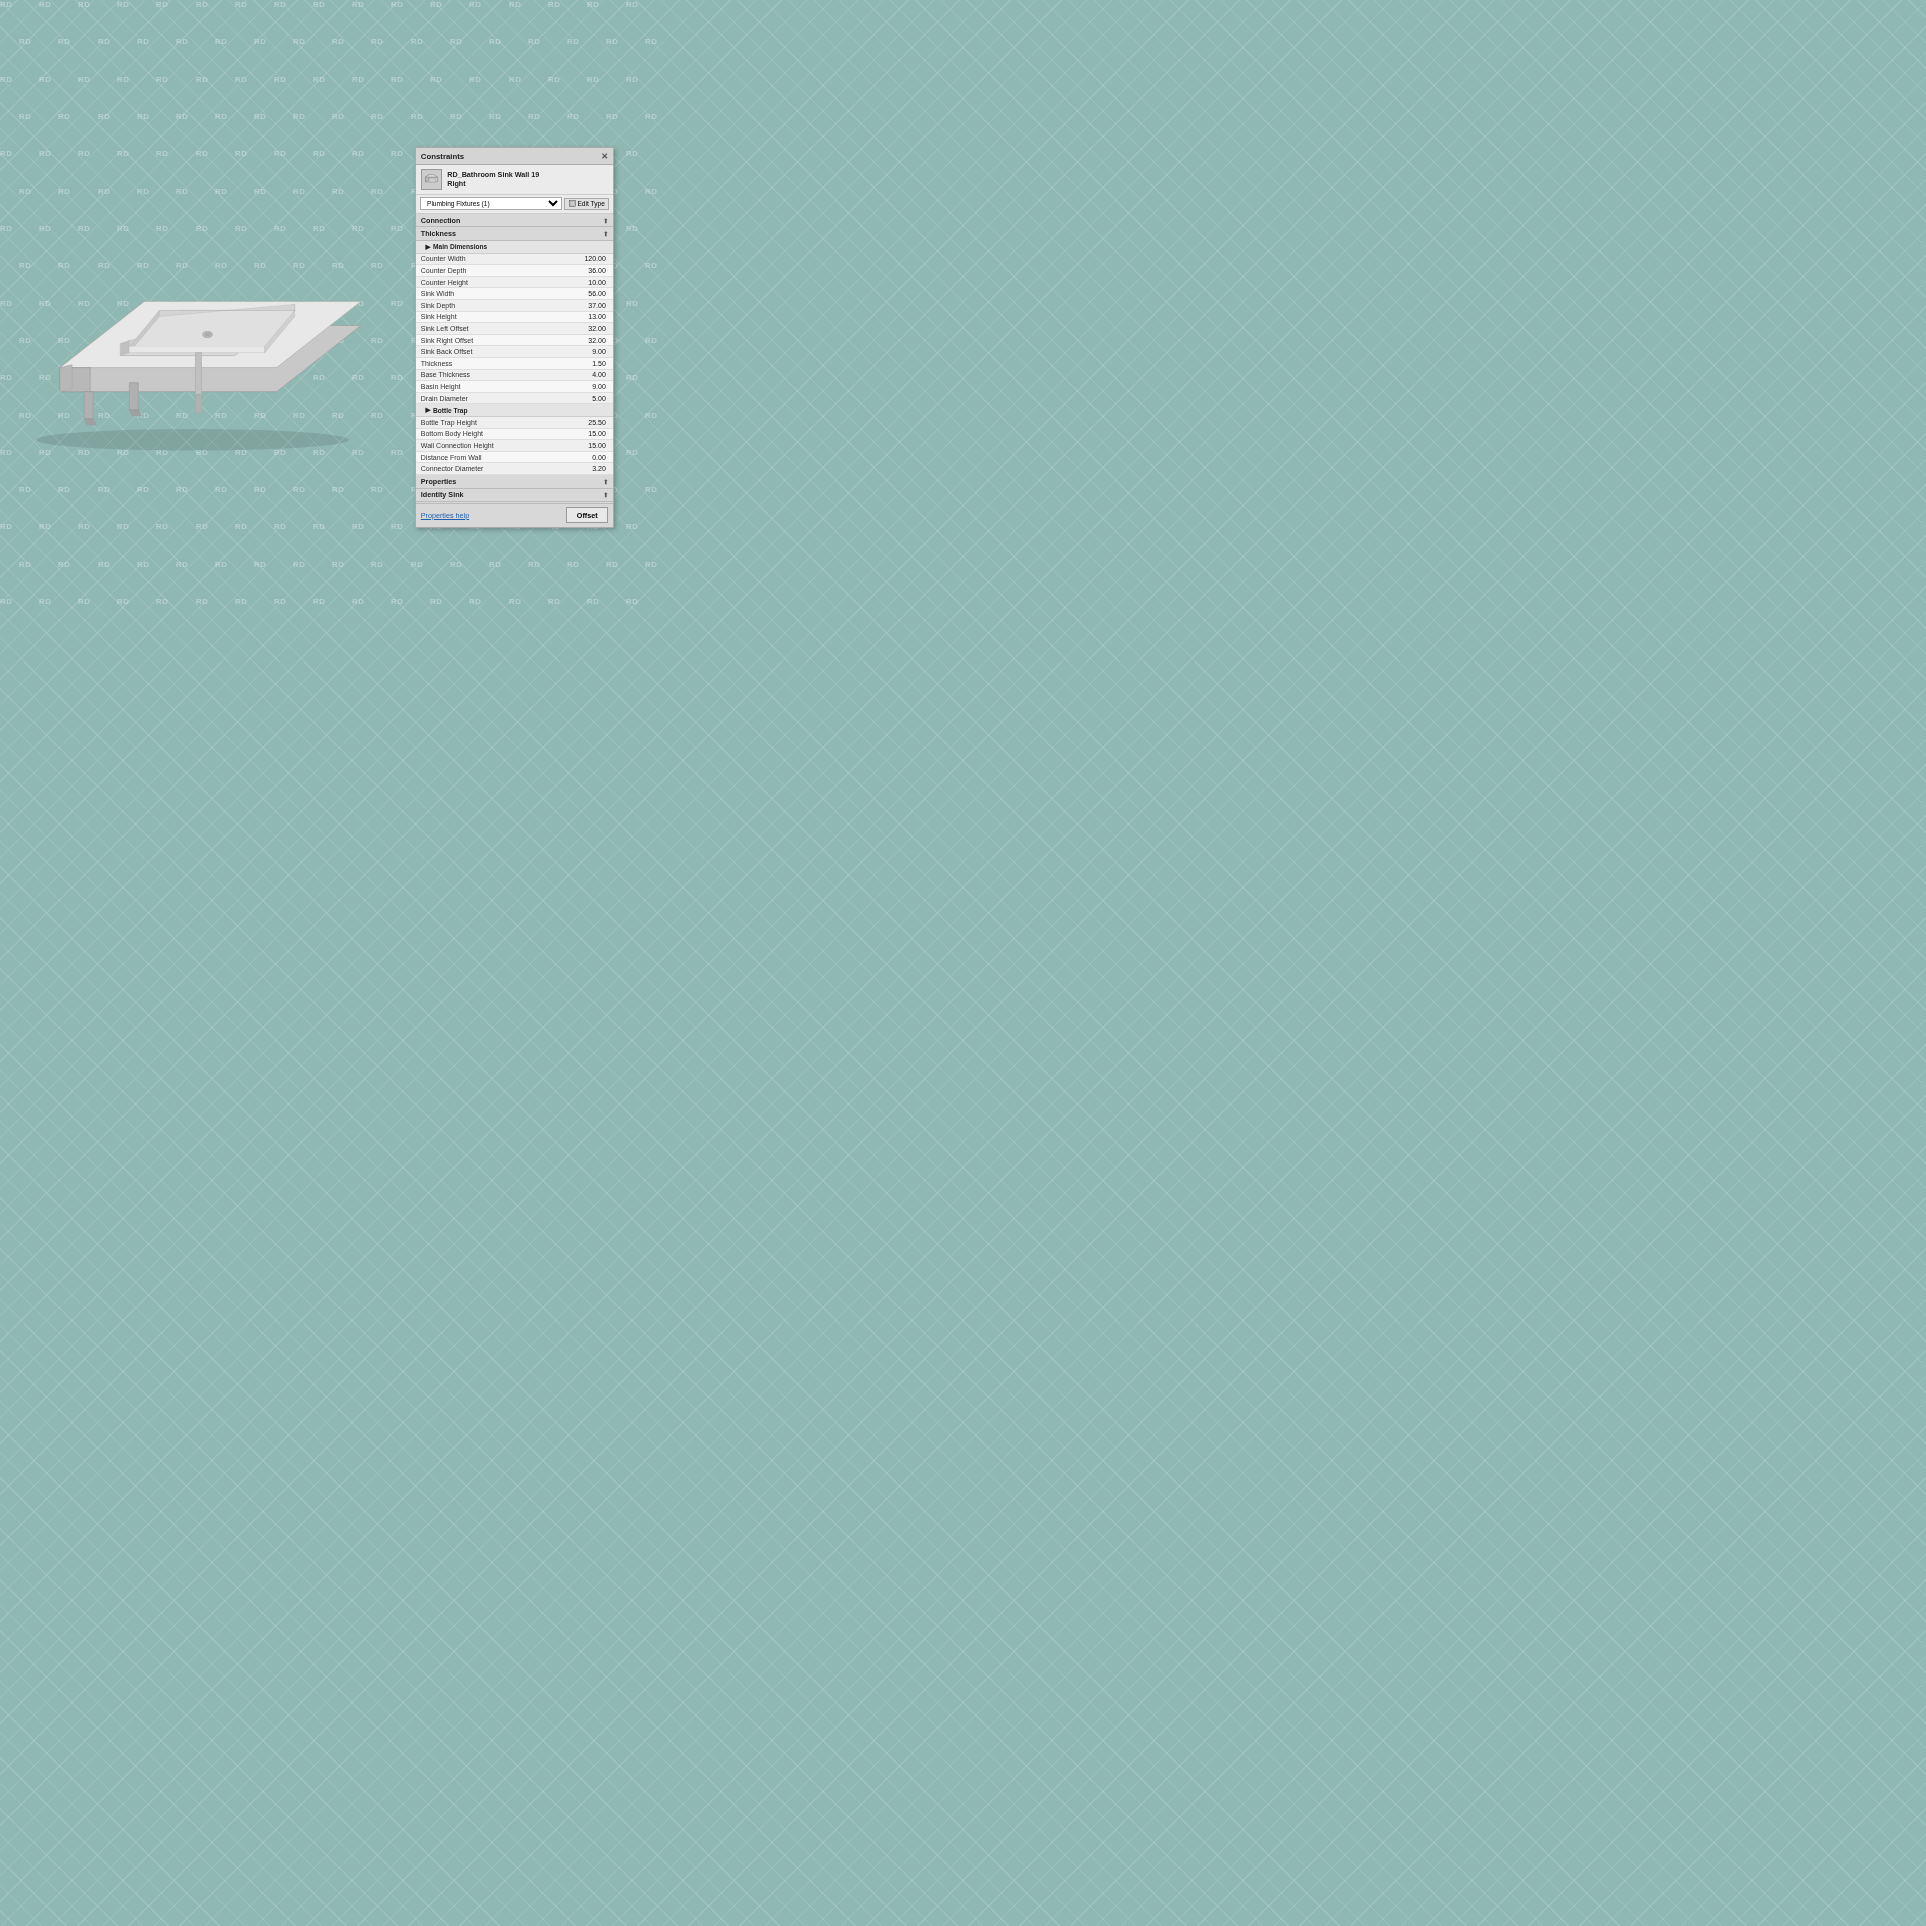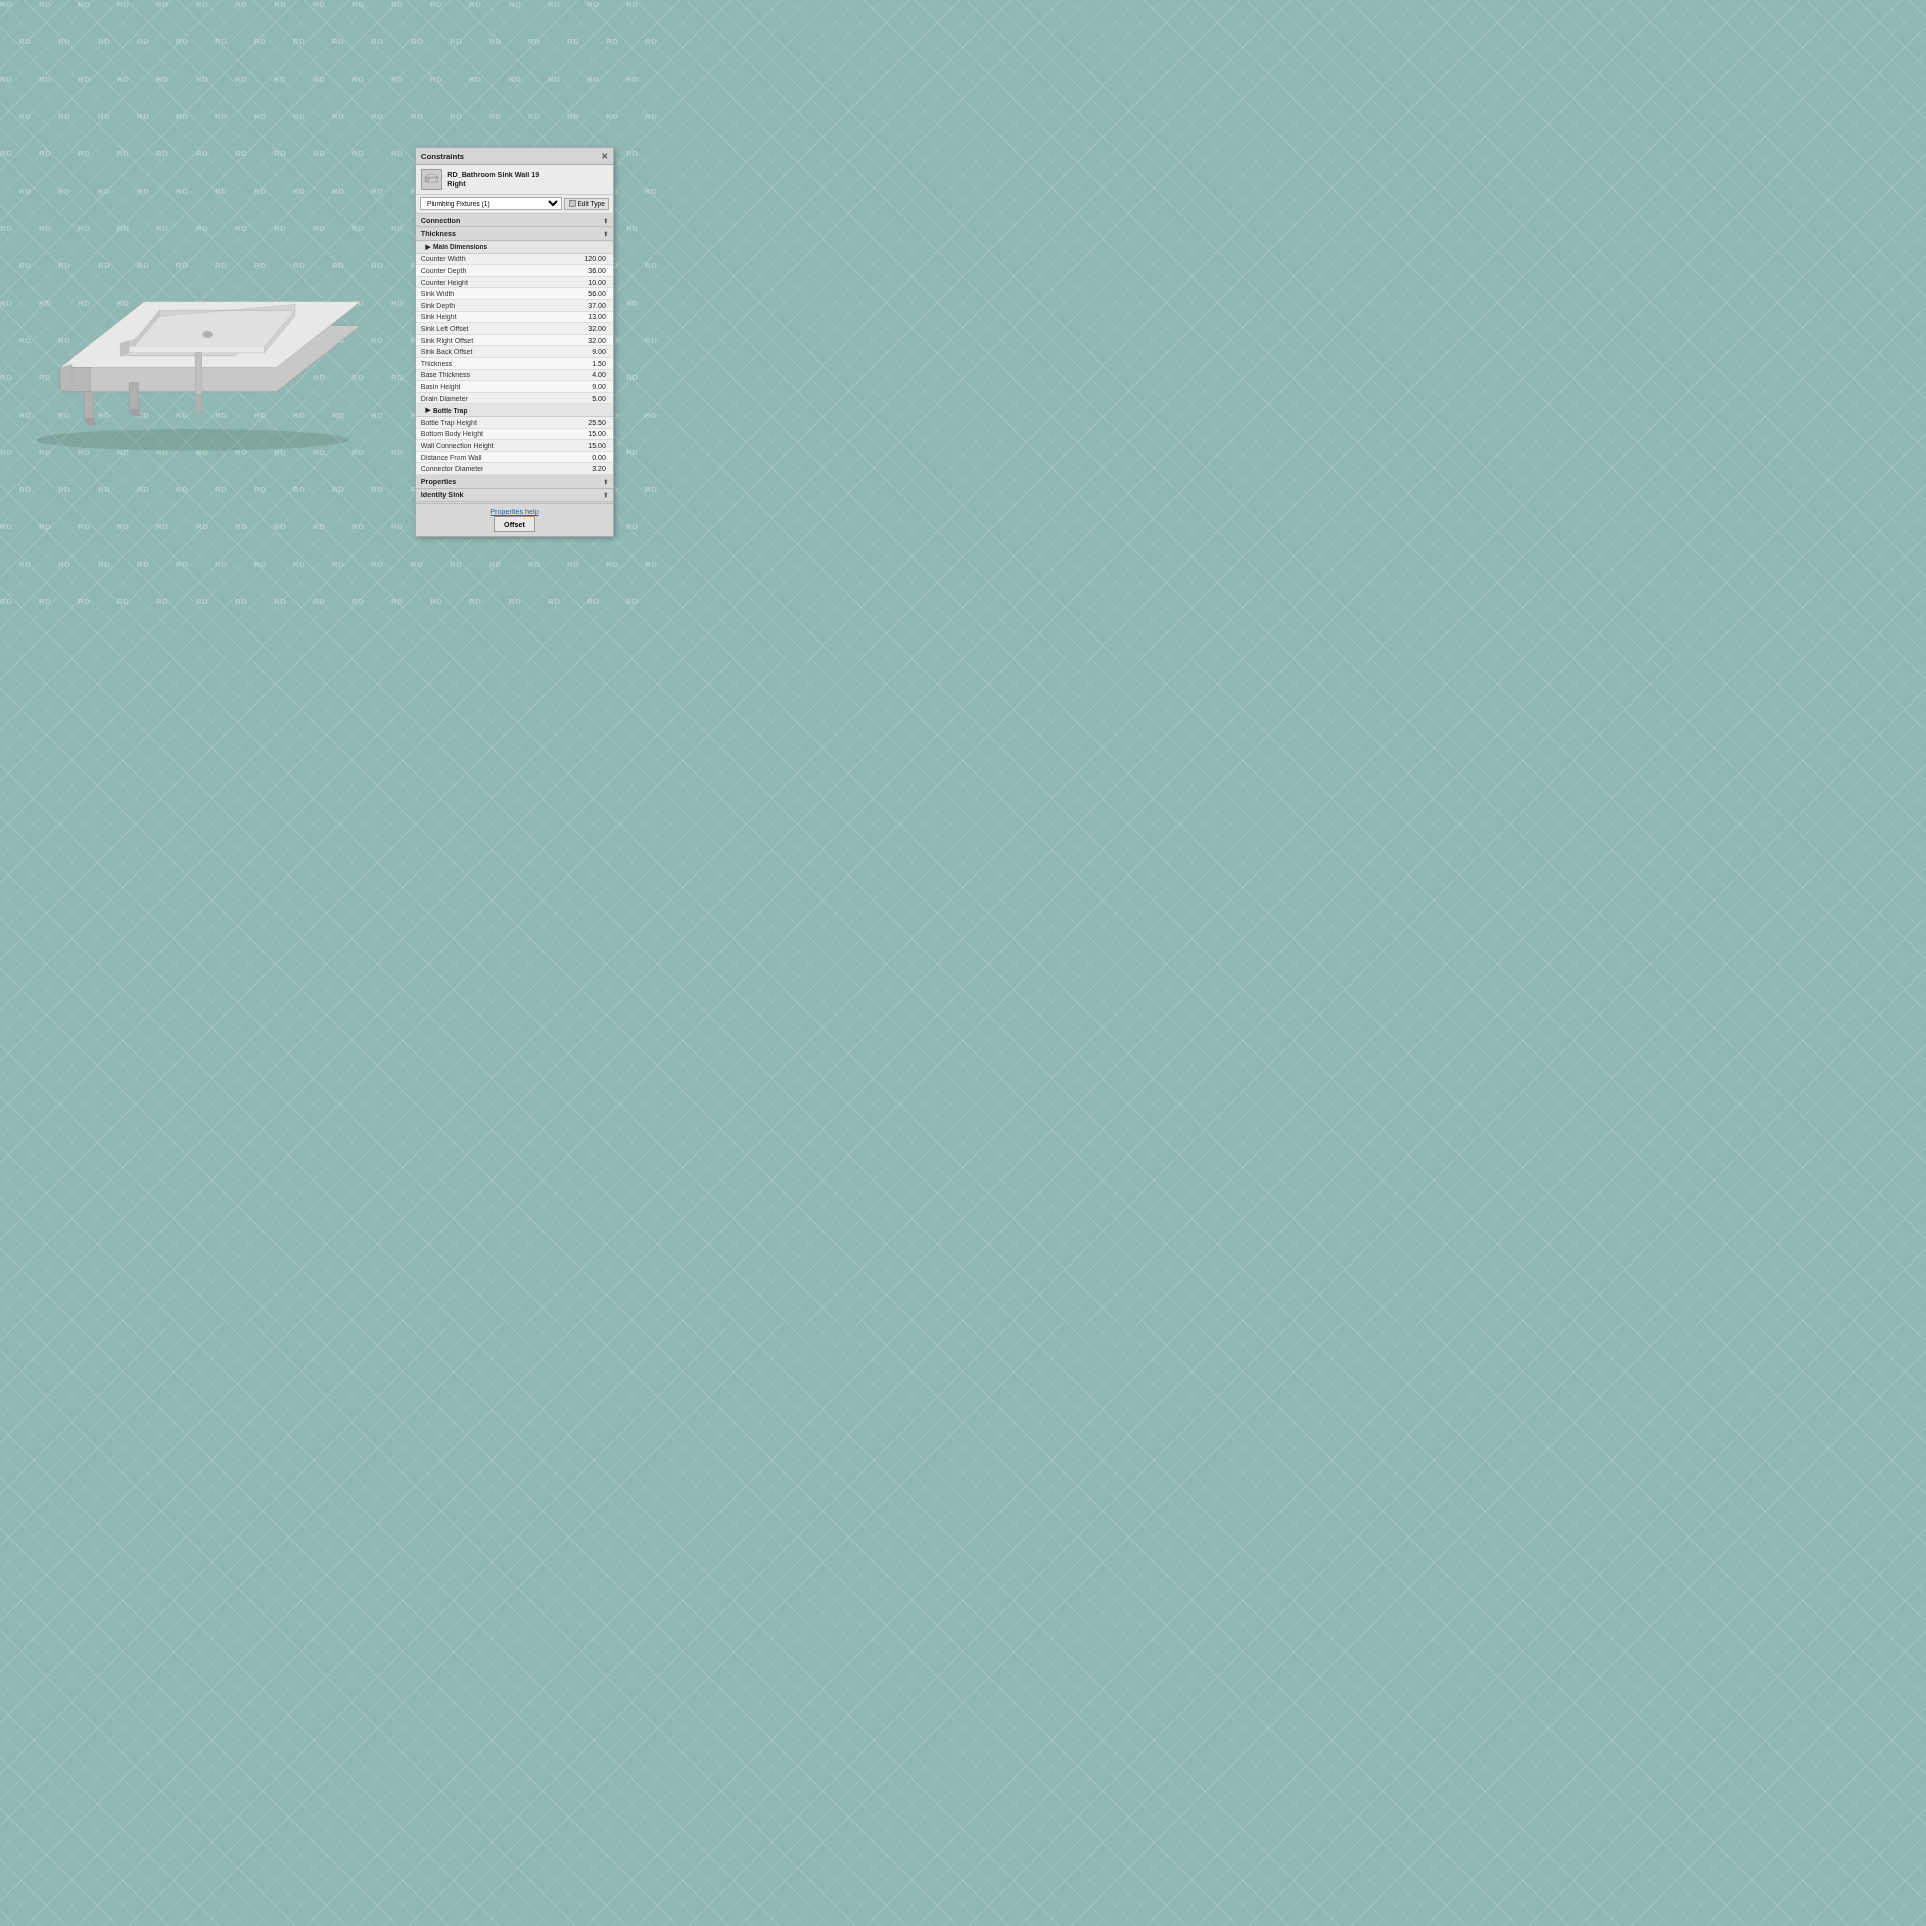--- a/index.html
+++ b/index.html
@@ -221,21 +221,20 @@
     }
 
     
     .panel-footer {
       background: #d8d8d8;
       border-top: 0.6px solid #bbb;
       padding: 3.6px 4.8px;
       display: flex;
       justify-content: space-between;
       align-items: center;
-      flex-direction: column;
     }
 
     .properties-help-link {
       color: #2060b0;
       text-decoration: underline;
       cursor: pointer;
       font-size: 7.2px;
     }
 
     .apply-button {

